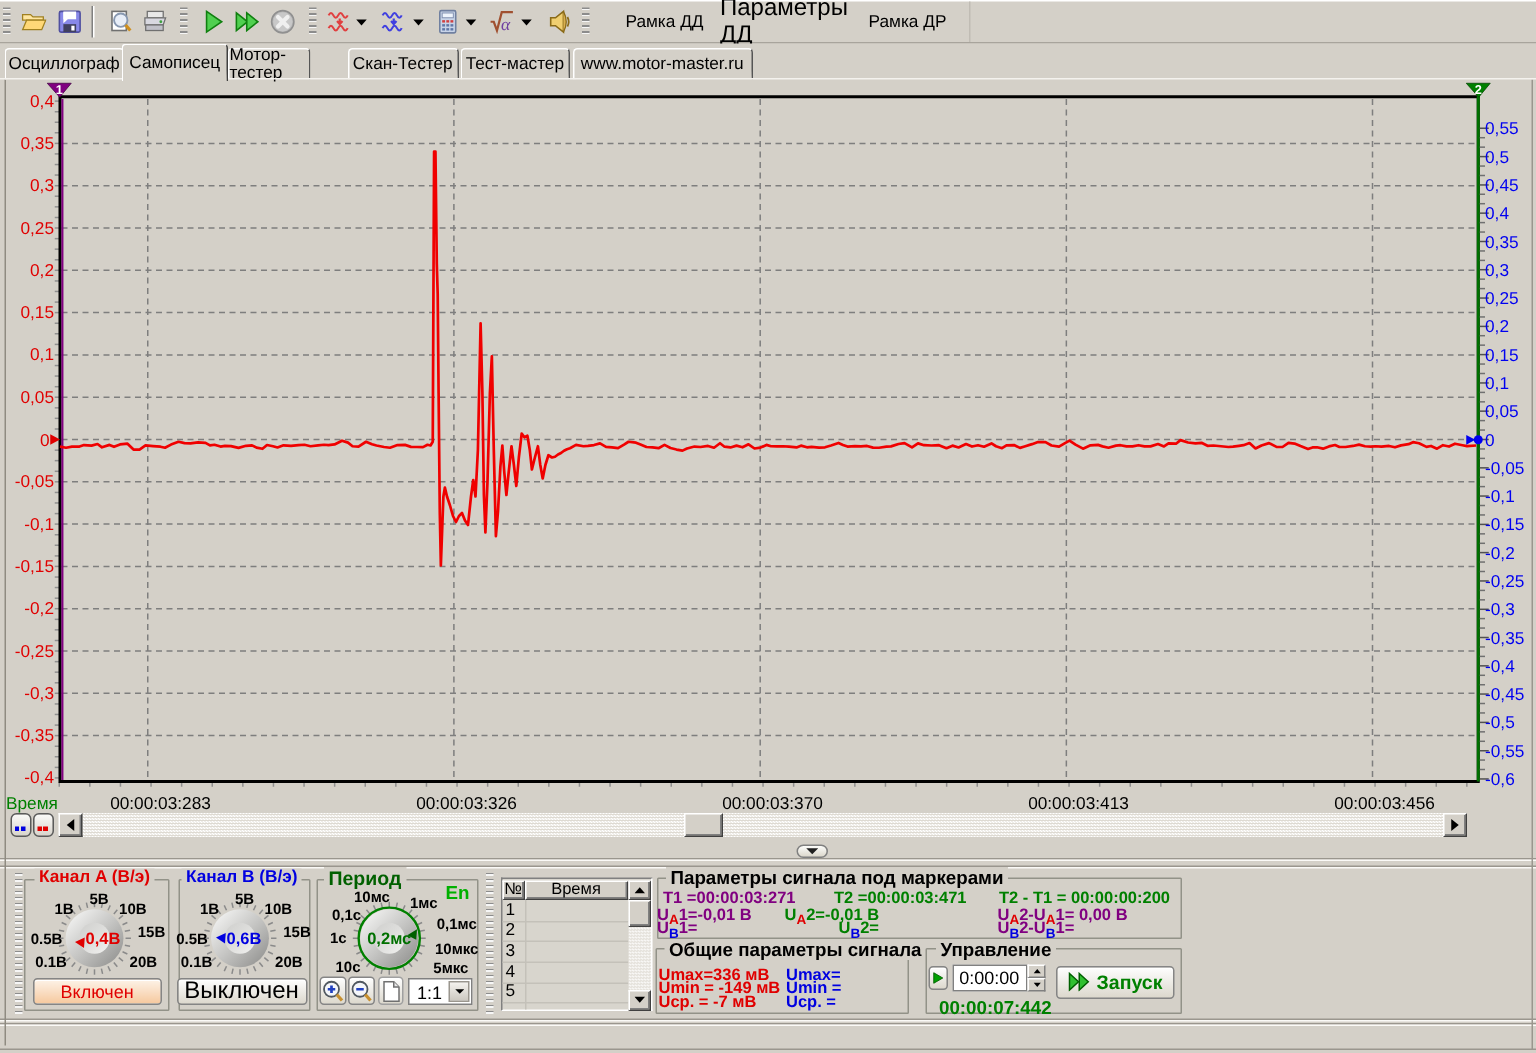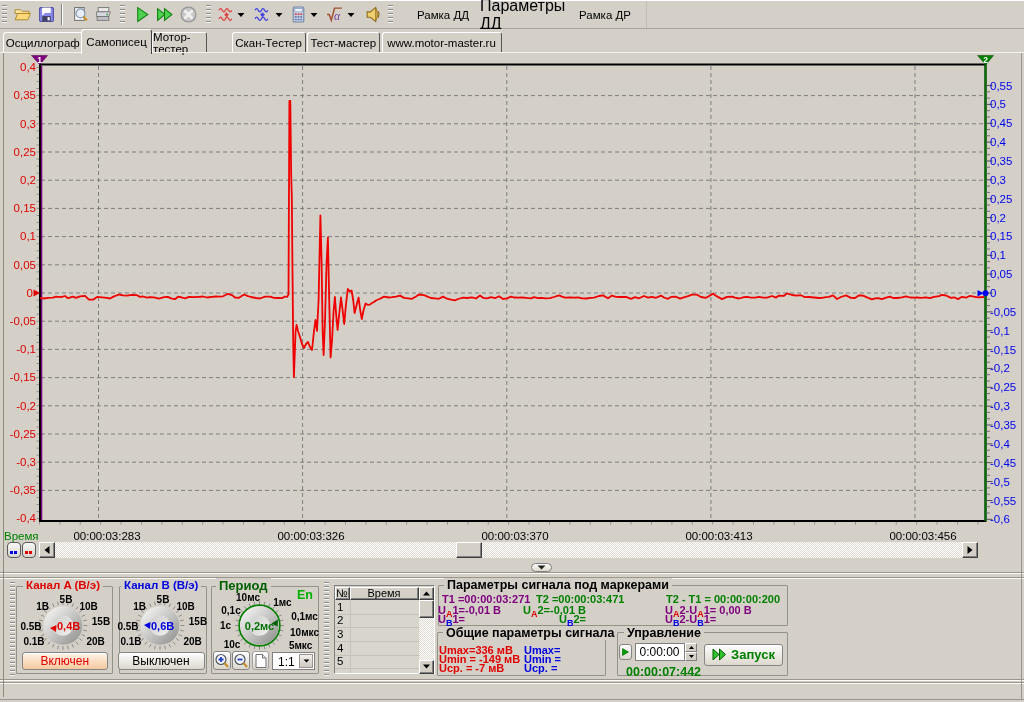--- a/index.html
+++ b/index.html
@@ -572,21 +572,21 @@
 <text x="221" y="27.5" text-anchor="middle" font-size="10" font-weight="bold" fill="#000">0,1с</text>
 <text x="294.5" y="33.5" text-anchor="middle" font-size="10" font-weight="bold" fill="#000">0,1мс</text>
 <text x="215.5" y="42.5" text-anchor="middle" font-size="10" font-weight="bold" fill="#000">1с</text>
 <text x="294.5" y="50.2" text-anchor="middle" font-size="10" font-weight="bold" fill="#000">10мкс</text>
 <text x="222" y="62" text-anchor="middle" font-size="10" font-weight="bold" fill="#000">10с</text>
 <text x="290.6" y="62.5" text-anchor="middle" font-size="10" font-weight="bold" fill="#000">5мкс</text>
 <polygon points="261.5,37.5 268,33.5 267.5,40.5" fill="#006000"></polygon>
 <text x="249.5" y="43.5" text-anchor="middle" font-size="11" font-weight="bold" fill="#007000">0,2мс</text>
 </svg>
 <div class="btn3d" style="left:21.5px;top:652px;width:86.5px;height:18px;background:linear-gradient(180deg,#fdf3e8,#f6c99f);color:#e00000;font-size:12px">Включен</div>
-<div class="btn3d" style="left:117.5px;top:652px;width:87px;height:18px;font-size:12px">Выключен</div>
+<div class="btn3d" style="left:117.5px;top:652px;width:87px;height:18px;font-size:16px">Выключен</div>
 <div class="btn3d" style="left:212.5px;top:651px;width:18.5px;height:19px">
     <svg width="16" height="16" viewBox="0 0 16 16">
       <circle cx="7" cy="6.5" r="5" fill="#f4f6fa" stroke="#505860" stroke-width="1.2"></circle>
       <path d="M4.5 6.5 h5 M7 4 v5" stroke="#2040c0" stroke-width="1.8"></path>
       <line x1="10.5" y1="10" x2="14" y2="14" stroke="#c89030" stroke-width="2.2"></line>
     </svg>
   </div>
 <div class="btn3d" style="left:231.5px;top:651px;width:18.5px;height:19px">
     <svg width="16" height="16" viewBox="0 0 16 16">
       <circle cx="7" cy="6.5" r="5" fill="#f4f6fa" stroke="#505860" stroke-width="1.2"></circle>
@@ -630,21 +630,21 @@
   </div>
 <div style="position:absolute;left:419px;width:14.5px;height:13.5px;background:#d4d0c8;border:1px solid #404040;border-top-color:#fff;border-left-color:#fff;box-shadow:inset -1px -1px 0 #808080;display:flex;align-items:center;justify-content:center;top:660px">
     <svg width="7" height="5" viewBox="0 0 7 5">
       <path d="M0 0.5 L7 0.5 L3.5 4.5 Z" fill="#000"></path>
     </svg>
   </div>
 <div class="abs" style="left:419px;top:600px;width:14.5px;height:18px;background:#d4d0c8;border:1px solid #404040;border-top-color:#fff;border-left-color:#fff;box-shadow:inset -1px -1px 0 #808080"></div>
 <div class="gbox" style="left:438px;top:584.5px;width:350px;height:41.5px"></div>
 <div class="gtitle" style="left:444px;top:578px;font-size:12.5px">Параметры сигнала под маркерами</div>
 <div class="ptxt" style="left:442px;top:593.5px;color:#800080">T1 =00:00:03:271</div>
-<div class="ptxt" style="left:536px;top:593.5px;color:#008000">T2 =00:00:03:471</div>
+<div class="ptxt" style="left:556px;top:593.5px;color:#008000">T2 =00:00:03:471</div>
 <div class="ptxt" style="left:666px;top:593.5px;color:#008000">T2 - T1 = 00:00:00:200</div>
 <div class="ptxt" style="left:438px;top:604.5px;color:#800080">U<sub style="font-size:9px;color:#e00000">A</sub>1=-0,01 В</div>
 <div class="ptxt" style="left:523px;top:604.5px;color:#008000">U<sub style="font-size:9px;color:#e00000">A</sub>2=-0,01 В</div>
 <div class="ptxt" style="left:665px;top:604.5px;color:#800080">U<sub style="font-size:9px;color:#e00000">A</sub>2-U<sub style="font-size:9px;color:#e00000">A</sub>1= 0,00 В</div>
 <div class="ptxt" style="left:438px;top:614.2px;color:#800080">U<sub style="font-size:9px;color:#0000e0">B</sub>1=</div>
 <div class="ptxt" style="left:559px;top:614.2px;color:#008000">U<sub style="font-size:9px;color:#0000e0">B</sub>2=</div>
 <div class="ptxt" style="left:665px;top:614.2px;color:#800080">U<sub style="font-size:9px;color:#0000e0">B</sub>2-U<sub style="font-size:9px;color:#0000e0">B</sub>1=</div>
 <div class="gbox" style="left:437px;top:632px;width:169px;height:44px"></div>
 <div class="gtitle" style="left:443px;top:625.5px;font-size:12.5px">Общие параметры сигнала</div>
 <div class="ptxt" style="left:439px;top:644.8px;color:#e00000">Umax=336 мВ</div>

